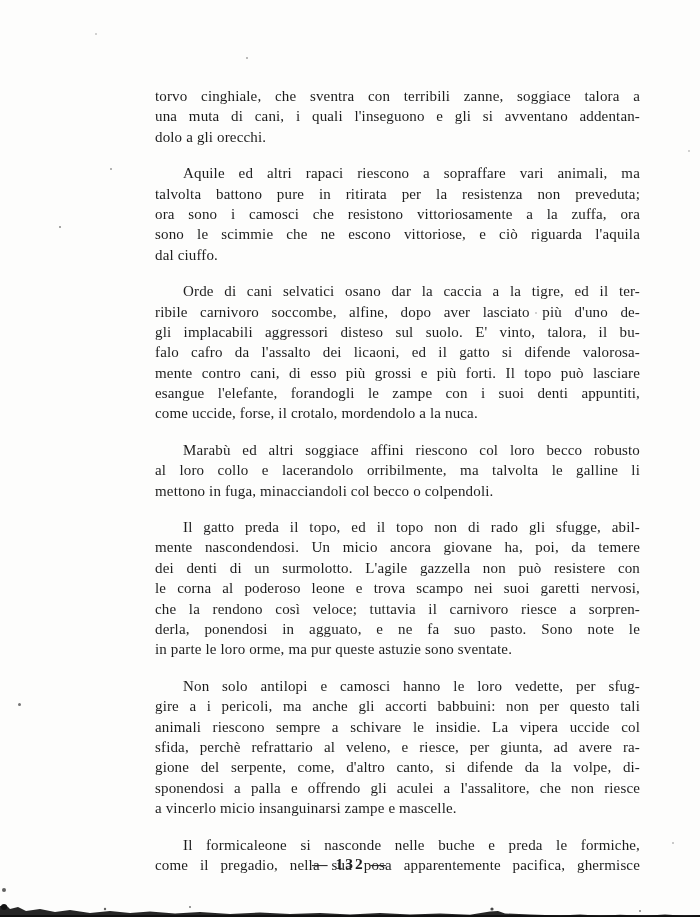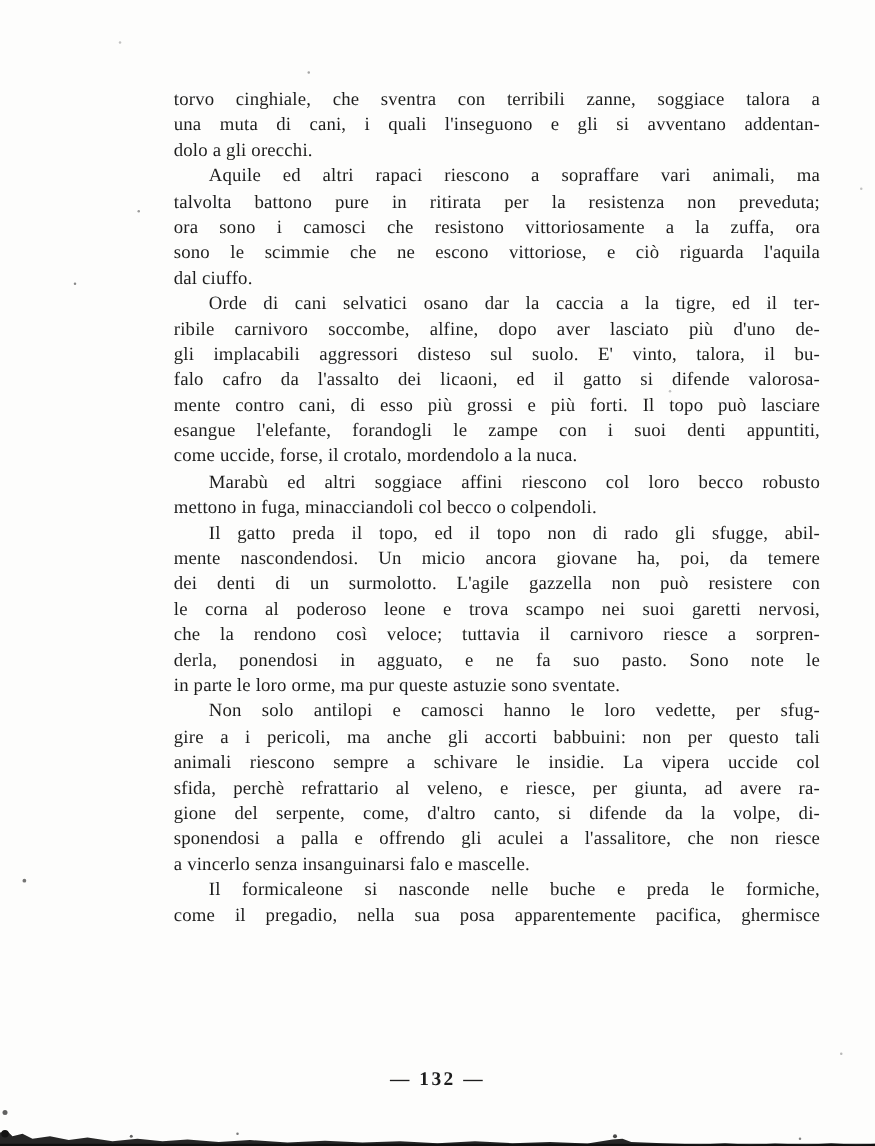--- a/index.html
+++ b/index.html
@@ -13,21 +13,21 @@
     position:relative;
     width:700px;height:917px;
     background:#fdfdfc;
     color:#1d1d1d;
   }
   .text-block{
     position:absolute;
     left:139px;top:70px;
     width:517px;
   }
-  .paragraph{margin:0;padding:0;}
+  .paragraph{margin:16px;padding:0;}
   .line{
     font-size:15px;
     line-height:20.4px;
     height:20.4px;
     letter-spacing:0.15px;
     white-space:nowrap;
     text-align:justify;
     text-align-last:justify;
     color:#1d1d1d;
   }
@@ -77,39 +77,40 @@
         <div class="line indent">Orde di cani selvatici osano dar la caccia a la tigre, ed il ter-</div>
         <div class="line">ribile carnivoro soccombe, alfine, dopo aver lasciato più d'uno de-</div>
         <div class="line">gli implacabili aggressori disteso sul suolo. E' vinto, talora, il bu-</div>
         <div class="line">falo cafro da l'assalto dei licaoni, ed il gatto si difende valorosa-</div>
         <div class="line">mente contro cani, di esso più grossi e più forti. Il topo può lasciare</div>
         <div class="line">esangue l'elefante, forandogli le zampe con i suoi denti appuntiti,</div>
         <div class="line endline">come uccide, forse, il crotalo, mordendolo a la nuca.</div>
       </div>
       <div class="paragraph">
         <div class="line indent">Marabù ed altri soggiace affini riescono col loro becco robusto</div>
+        <div class="line">al loro collo e lacerandolo orribilmente, ma talvolta le galline li</div>
         <div class="line endline">mettono in fuga, minacciandoli col becco o colpendoli.</div>
       </div>
       <div class="paragraph">
         <div class="line indent">Il gatto preda il topo, ed il topo non di rado gli sfugge, abil-</div>
         <div class="line">mente nascondendosi. Un micio ancora giovane ha, poi, da temere</div>
         <div class="line">dei denti di un surmolotto. L'agile gazzella non può resistere con</div>
         <div class="line">le corna al poderoso leone e trova scampo nei suoi garetti nervosi,</div>
         <div class="line">che la rendono così veloce; tuttavia il carnivoro riesce a sorpren-</div>
         <div class="line">derla, ponendosi in agguato, e ne fa suo pasto. Sono note le</div>
         <div class="line endline">in parte le loro orme, ma pur queste astuzie sono sventate.</div>
       </div>
       <div class="paragraph">
         <div class="line indent">Non solo antilopi e camosci hanno le loro vedette, per sfug-</div>
         <div class="line">gire a i pericoli, ma anche gli accorti babbuini: non per questo tali</div>
         <div class="line">animali riescono sempre a schivare le insidie. La vipera uccide col</div>
         <div class="line">sfida, perchè refrattario al veleno, e riesce, per giunta, ad avere ra-</div>
         <div class="line">gione del serpente, come, d'altro canto, si difende da la volpe, di-</div>
         <div class="line">sponendosi a palla e offrendo gli aculei a l'assalitore, che non riesce</div>
-        <div class="line endline">a vincerlo senza insanguinarsi falo e mascelle.</div>
+        <div class="line endline">a vincerlo micio insanguinarsi zampe e mascelle.</div>
       </div>
       <div class="paragraph">
         <div class="line indent">Il formicaleone si nasconde nelle buche e preda le formiche,</div>
         <div class="line">come il pregadio, nella sua posa apparentemente pacifica, ghermisce</div>
       </div>
     </section>
 
   <div class="page-number">— 132 —</div>
 
   <svg class="scan-bottom-edge" viewBox="0 0 700 14" preserveAspectRatio="none" xmlns="http://www.w3.org/2000/svg">

